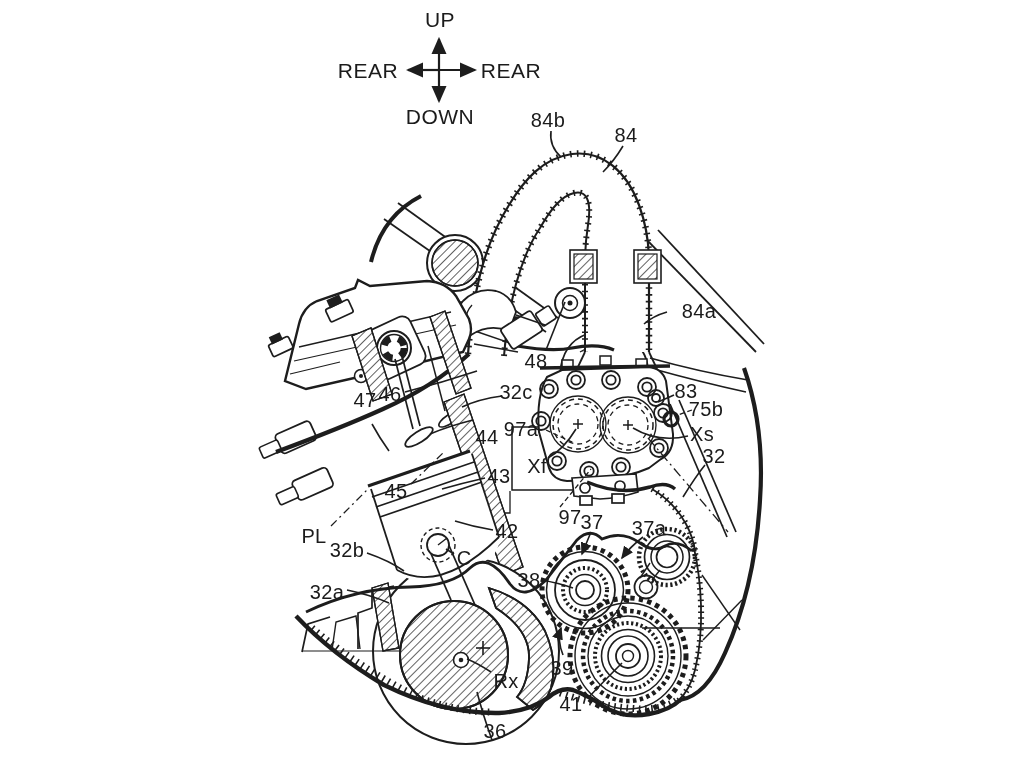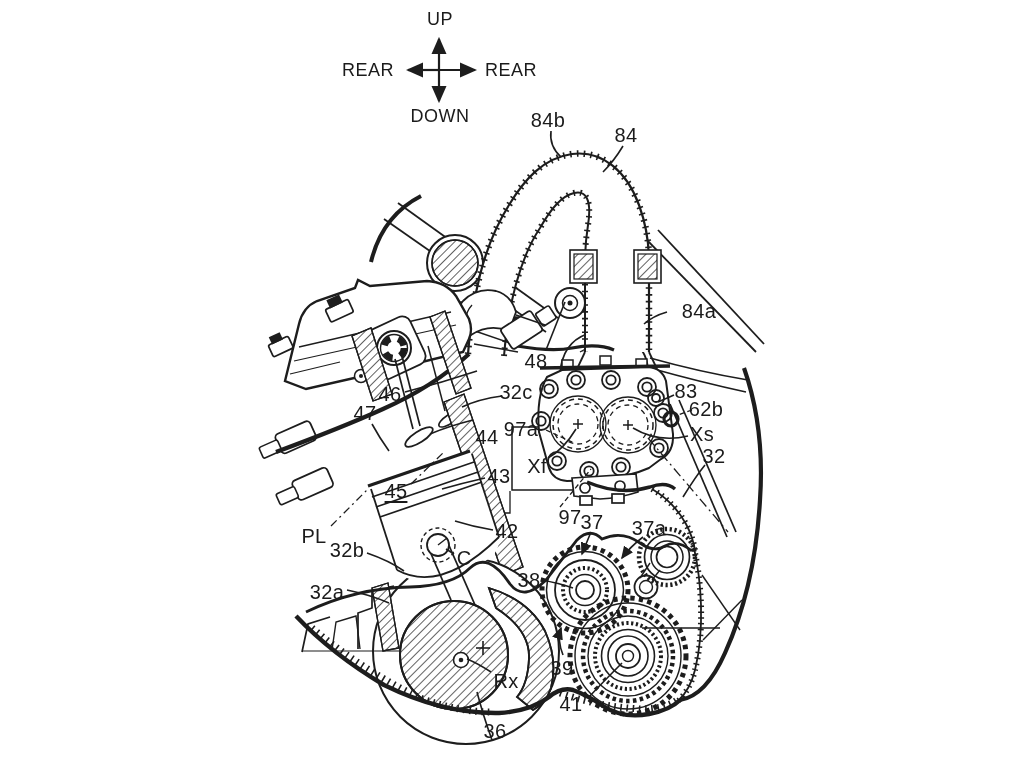--- a/index.html
+++ b/index.html
@@ -1,23 +1,23 @@
 <!DOCTYPE html>
 <html><head>
 <meta charset="utf-8">
 <style>
   html,body{margin:0;padding:0;background:#fff}
   .stage{position:relative;width:1030px;height:773px;background:#fff;
          font-family:"Liberation Sans",sans-serif;overflow:hidden}
   .stage svg{position:absolute;left:0;top:0}
   .ref{position:absolute;transform:translate(-50%,-50%);font-size:20px;color:#1b1b1b;
        letter-spacing:.3px;white-space:nowrap;line-height:1}
-  .cmp{position:absolute;transform:translate(-50%,-50%);font-size:18px;color:#1b1b1b;
+  .cmp{position:absolute;transform:translate(-50%,-50%);font-size:21px;color:#1b1b1b;
        letter-spacing:.5px;white-space:nowrap;line-height:1}
-  .u{text-decoration:underline;text-underline-offset:3px}
+  .u{text-underline-offset:3px}
 </style>
 </head>
 <body>
 
 <div class="stage">
 
 <svg width="1030" height="773" viewBox="0 0 1030 773">
   <defs>
     <pattern id="h" width="6" height="6" patternUnits="userSpaceOnUse" patternTransform="rotate(45)">
       <line x1="0" y1="0" x2="0" y2="6" stroke="#1d1d1d" stroke-width="1.4"></line>
@@ -326,34 +326,34 @@
 <span class="cmp" style="left:368px;top:70px">REAR</span>
 <span class="cmp" style="left:511px;top:70px">REAR</span>
 <span class="cmp" style="left:440px;top:116px">DOWN</span>
 
 <span class="ref" style="left:548px;top:120px">84b</span>
 <span class="ref" style="left:626px;top:135px">84</span>
 <span class="ref" style="left:699px;top:311px">84a</span>
 <span class="ref" style="left:536px;top:361px">48</span>
 <span class="ref" style="left:516px;top:392px">32c</span>
 <span class="ref" style="left:390px;top:394px">46</span>
-<span class="ref" style="left:365px;top:413px">47</span>
+<span class="ref" style="left:365px;top:400px">47</span>
 <span class="ref" style="left:487px;top:437px">44</span>
 <span class="ref" style="left:499px;top:476px">43</span>
 <span class="ref u" style="left:396px;top:491px">45</span>
 <span class="ref" style="left:314px;top:536px">PL</span>
 <span class="ref" style="left:347px;top:550px">32b</span>
 <span class="ref" style="left:327px;top:592px">32a</span>
 <span class="ref" style="left:464px;top:558px">C</span>
 <span class="ref" style="left:507px;top:531px">42</span>
 <span class="ref" style="left:521px;top:429px">97a</span>
 <span class="ref" style="left:537px;top:466px">Xf</span>
 <span class="ref" style="left:570px;top:517px">97</span>
 <span class="ref" style="left:686px;top:391px">83</span>
-<span class="ref" style="left:706px;top:409px">62b</span>
+<span class="ref" style="left:706px;top:409px">75b</span>
 <span class="ref" style="left:702px;top:434px">Xs</span>
 <span class="ref" style="left:714px;top:456px">32</span>
 <span class="ref" style="left:592px;top:522px">37</span>
 <span class="ref" style="left:649px;top:528px">37a</span>
 <span class="ref" style="left:529px;top:580px">38</span>
 <span class="ref" style="left:562px;top:668px">39</span>
 <span class="ref" style="left:571px;top:704px">41</span>
 <span class="ref" style="left:506px;top:681px">Rx</span>
 <span class="ref" style="left:495px;top:731px">36</span>
 

